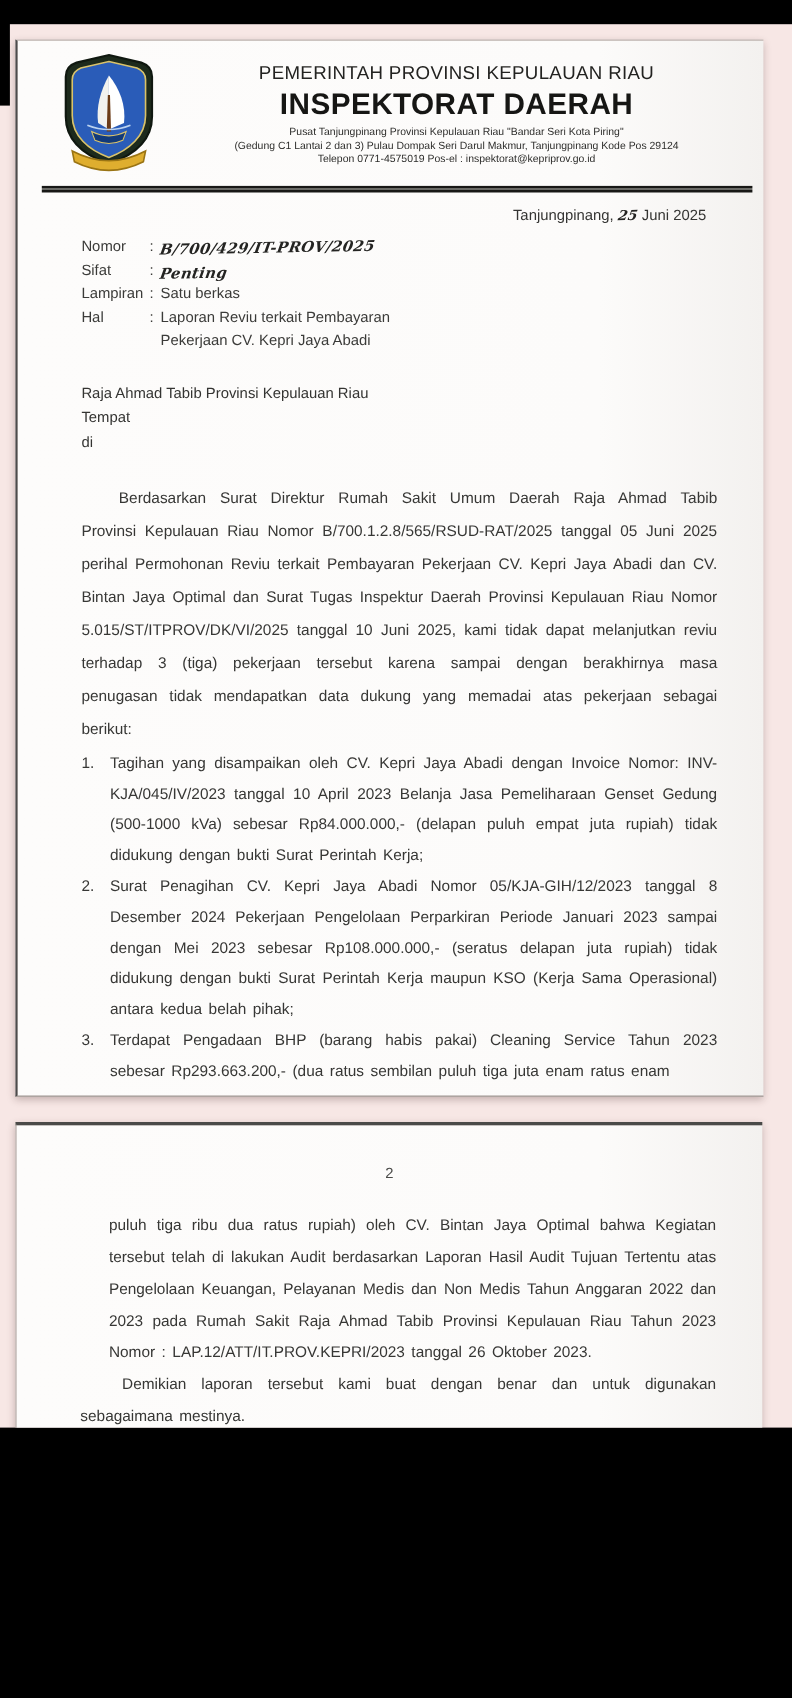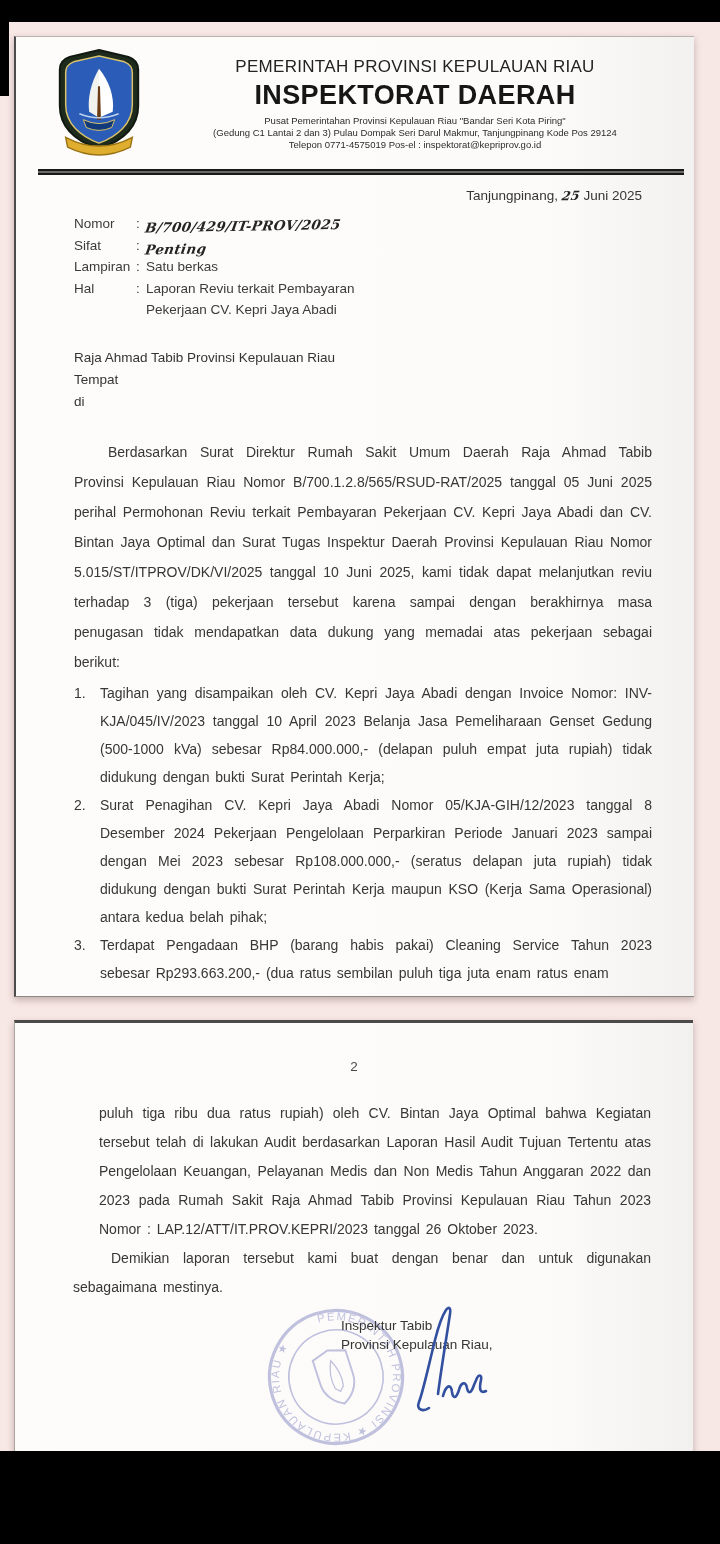--- a/index.html
+++ b/index.html
@@ -1,17 +1,17 @@
 <!DOCTYPE html>
 <html><head>
 <meta charset="utf-8">
 <style>
   html,body{margin:0;padding:0;background:#000;}
   .screen{
-    position:relative;width:720px;height:1451px;overflow:hidden;
+    position:relative;width:720px;height:1298px;overflow:hidden;
     background:#f7e7e5;
     font-family:"Liberation Sans",sans-serif;
     color:#3b3b39;
   }
   .bar-top{position:absolute;left:0;top:0;width:720px;height:22px;background:#000;z-index:6;}
   .bar-top-left{position:absolute;left:0;top:0;width:9px;height:96px;background:#000;z-index:6;}
   .bar-bottom{position:absolute;left:0;top:1517px;width:720px;height:27px;background:#000;z-index:6;}
 
   .page{
     position:absolute;left:14px;width:678px;
@@ -91,21 +91,21 @@
         <path d="M50,22 C42,36 38,52 40,66 L50,72 Z" fill="#f2f2ee"></path>
         <path d="M49,40 L51,40 L52,74 L48,74 Z" fill="#6b3b16"></path>
         <path d="M34,74 Q50,82 66,74 L63,82 Q50,88 37,82 Z" fill="#123a7a" stroke="#d9c26a" stroke-width="1"></path>
         <path d="M30,68 Q50,76 70,68" fill="none" stroke="#bcd3ef" stroke-width="1.5"></path>
         <path d="M16,92 Q50,110 84,92 L82,102 Q50,118 18,102 Z" fill="#dfae2f" stroke="#9a7414" stroke-width="1.5"></path>
       </svg>
       <div class="lh-text">
         <div class="lh-gov">PEMERINTAH PROVINSI KEPULAUAN RIAU</div>
         <div class="lh-agency">INSPEKTORAT DAERAH</div>
         <div class="lh-addr">
-          <div>Pusat Pemerintahan Provinsi Kepulauan Riau "Bandar Seri Kota Piring"</div>
+          <div>Pusat Tanjungpinang Provinsi Kepulauan Riau "Bandar Seri Kota Piring"</div>
           <div>(Gedung C1 Lantai 2 dan 3) Pulau Dompak Seri Darul Makmur, Tanjungpinang Kode Pos 29124</div>
           <div>Telepon 0771-4575019 Pos-el : inspektorat@kepriprov.go.id</div>
         </div>
       </div>
     </div>
     <div class="lh-rule"></div>
 
     <div class="dateline">
       <span>Tanjungpinang,</span>
       <span class="hand hand-day">25</span>

